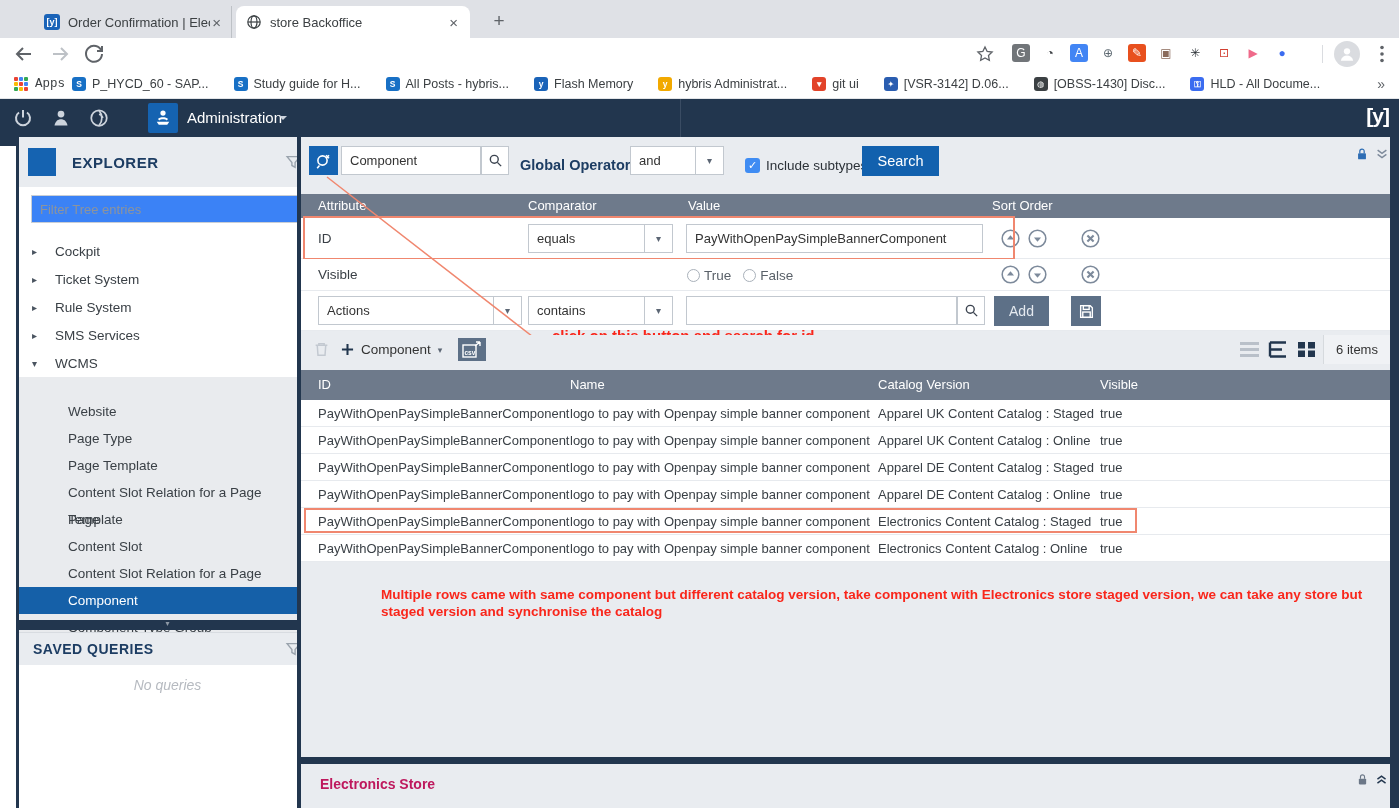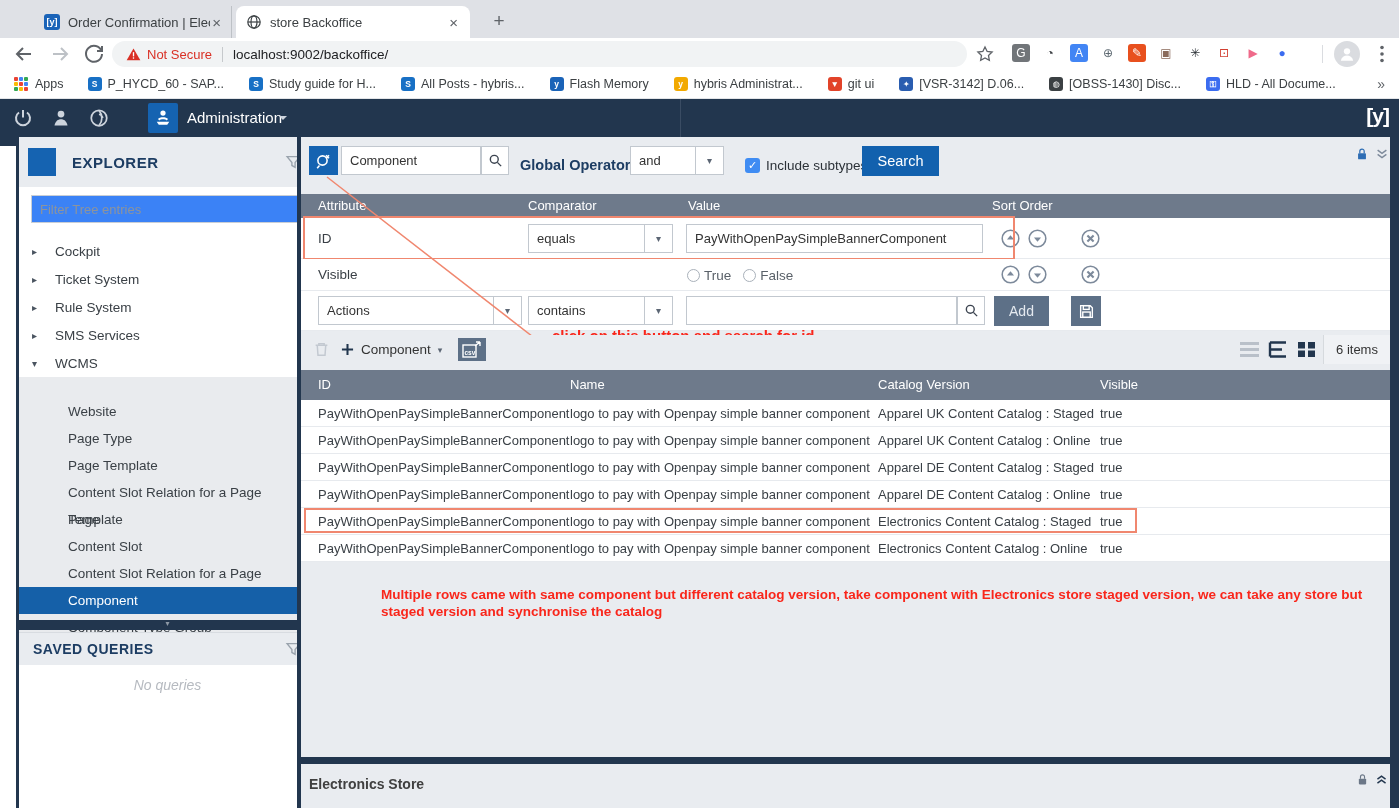--- a/index.html
+++ b/index.html
@@ -28,21 +28,21 @@
   .url { color:#202124; font-size:13.5px; }
   .star { position:absolute; left:975px; top:6px; width:20px; height:20px; color:#5f6368; }
   .extrow { position:absolute; left:1012px; top:6px; display:flex; gap:11px; }
   .ext { width:18px; height:18px; border-radius:3px; display:flex; align-items:center; justify-content:center; font-size:12px; }
   .tb-sep { position:absolute; left:1322px; top:7px; width:1px; height:18px; background:#dadce0; }
   .avatar { position:absolute; left:1334px; top:3px; width:26px; height:26px; border-radius:50%; background:#dadce0; color:#9aa0a6; display:flex; align-items:center; justify-content:center; }
   .avatar svg { width:18px; height:18px; }
   .menu3 { position:absolute; left:1372px; top:4px; width:20px; height:24px; color:#5f6368; display:flex; align-items:center; justify-content:center; }
 
   .bookmarks { position:absolute; left:0; top:70px; width:1399px; height:29px; background:#fff; border-bottom:1px solid #e3e5e8; display:flex; align-items:center; padding:0 14px; font-size:12.5px; color:#3c4043; }
-  .bm-apps { display:flex; align-items:center; gap:7px; margin-right:24px; }
+  .bm-apps { display:flex; align-items:center; gap:7px; margin-right:7px;font-family:Liberation Mono, monospace; }
   .appsgrid { width:14px; height:14px; display:grid; grid-template-columns:repeat(3,4px); grid-template-rows:repeat(3,4px); gap:1px; }
   .appsgrid i { border-radius:1px; }
   #bm-items { display:flex; gap:25px; flex:1; }
   .bm { display:flex; align-items:center; gap:6px; white-space:nowrap; }
   .bm .bico { width:14px; height:14px; border-radius:3px; color:#fff; font-size:8.5px; font-weight:bold; display:flex; align-items:center; justify-content:center; }
   .bm-more { color:#5f6368; font-size:14px; margin-left:auto; }
 
   
   .appnav { position:absolute; left:0; top:99px; width:1399px; height:47px; background:var(--navbar,#22364e); }
   .appnav .nico { position:absolute; top:9px; width:20px; height:20px; color:#cdd4dd; }
@@ -136,21 +136,21 @@
   .rhead { height:30px; background:var(--table-header,#6e7a8b); position:relative; color:#fff; font-size:13px; }
   .rhead span { position:absolute; line-height:30px; }
   .rc-id { left:17px; } .rc-name { left:269px; } .rc-cat { left:577px; } .rc-vis { left:799px; }
   .rrow { position:relative; height:27px; background:#fff; border-bottom:1px solid #e7eaee; font-size:13px; color:#3a4046; }
   .rrow span { position:absolute; line-height:27px; white-space:nowrap; }
   .rrow .hlbox { position:absolute; left:3px; top:0px; width:833px; height:25px; border:2px solid var(--highlight-border,#f0876f); pointer-events:none; }
 
   
   .hdivider { position:absolute; left:0; top:620px; width:1098px; height:7px; background:var(--navbar,#22364e); }
   .bottompanel { position:absolute; left:0; top:627px; width:1089px; height:44px; background:#e9ecf0; }
-  .bp-title { position:absolute; left:8px; top:0; height:35px; line-height:40px; color:#404040; font-weight:bold; font-size:14px; }
+  .bp-title { position:absolute; left:19px; top:0; height:35px; line-height:40px; color:#be185d; font-weight:bold; font-size:14px; }
   .bp-lock { position:absolute; left:1055px; top:9px; width:13px; height:13px; color:#6b7787; }
   .bp-chev { position:absolute; left:1074px; top:9px; width:13px; height:13px; color:#22364e; }
 
   svg { display:block; }
 </style>
 </head>
 <body>
 
 <div class="screen">
 
@@ -184,30 +184,20 @@
       <svg viewBox="0 0 24 24" fill="none" stroke="currentColor" stroke-width="2">
           <path d="M5 12h13M13 6l6 6-6 6"></path>
         </svg>
     </span>
     <span class="navbtn" style="left:82px">
       <svg viewBox="0 0 24 24" fill="none" stroke="currentColor" stroke-width="2">
           <path d="M19.5 9A8 8 0 1 0 20 12"></path>
           <path d="M20 4v5h-5"></path>
         </svg>
     </span>
-    <div class="addressbar">
-      <svg width="15" height="15" viewBox="0 0 16 16">
-          <path d="M8 1.5L15.3 14H.7z" fill="#d93025"></path>
-          <rect x="7.3" y="5.5" width="1.4" height="4.5" fill="#fff"></rect>
-          <rect x="7.3" y="11" width="1.4" height="1.5" fill="#fff"></rect>
-        </svg>
-      <span class="not-secure">Not Secure</span>
-      <span class="url-sep"></span>
-      <span class="url">localhost:9002/backoffice/</span>
-    </div>
     <span class="star">
       <svg viewBox="0 0 24 24" fill="none" stroke="currentColor" stroke-width="1.6">
           <path d="M12 3.5l2.6 5.4 5.9.8-4.3 4.1 1 5.8-5.2-2.8-5.2 2.8 1-5.8L3.5 9.7l5.9-.8z"></path>
         </svg>
     </span>
     <div class="extrow" id="ext-icons">
         <span class="ext" style="background: rgb(113, 117, 121); color: rgb(255, 255, 255);">G</span>
         <span class="ext" style="background: transparent; color: rgb(59, 63, 67);">◔</span>
         <span class="ext" style="background: rgb(66, 133, 244); color: rgb(255, 255, 255);">A</span>
         <span class="ext" style="background: transparent; color: rgb(91, 103, 112);">⊕</span>

